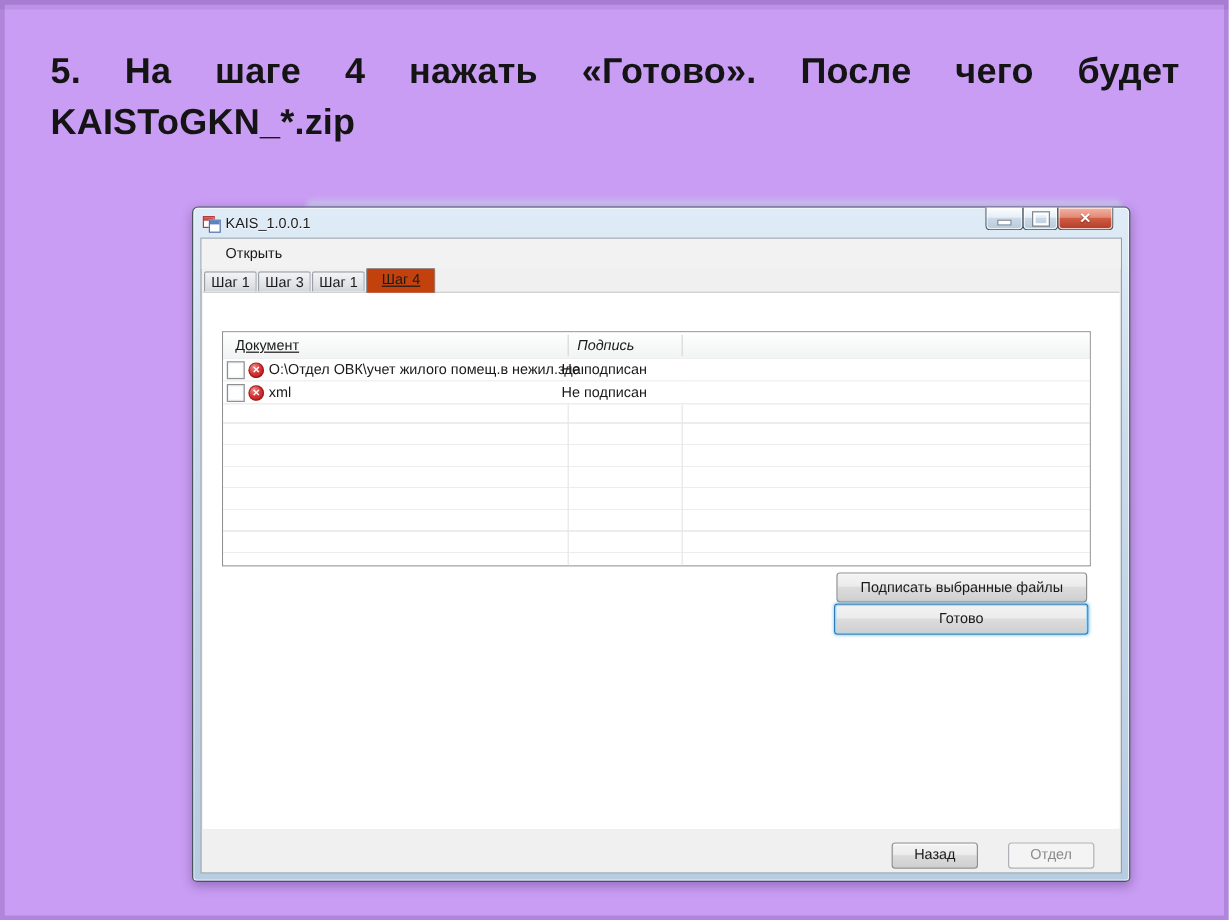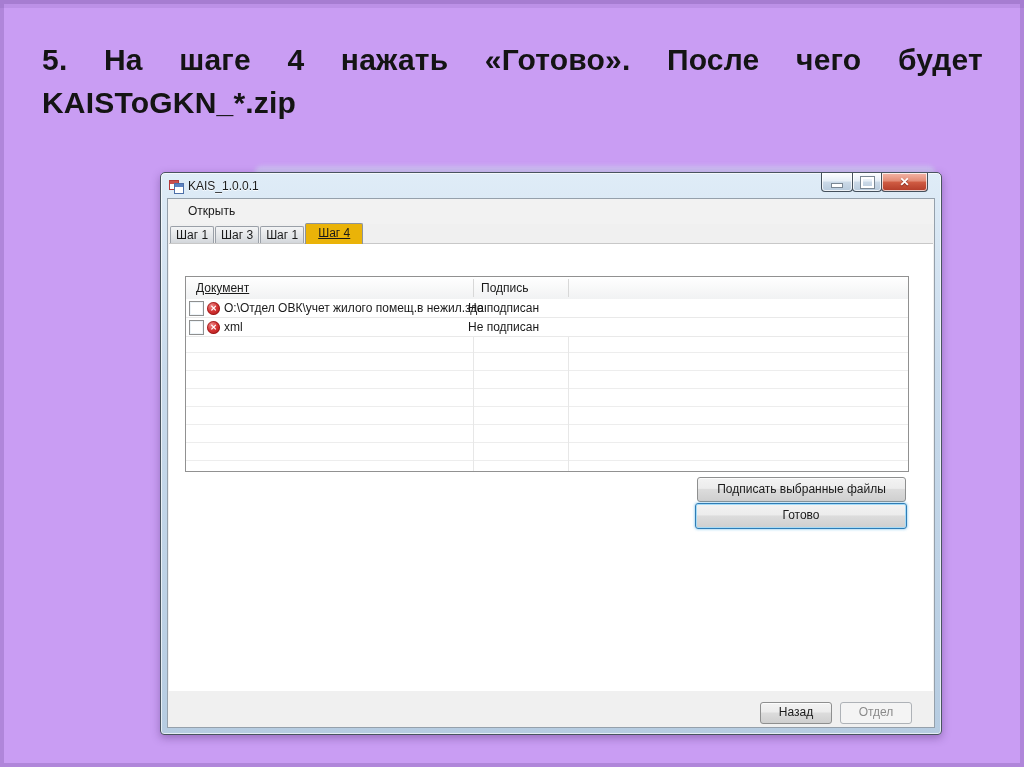--- a/index.html
+++ b/index.html
@@ -40,31 +40,31 @@
   .glyph-max{width:9px;height:7px;border:2px solid #fff;outline:1px solid #7a8793;background:transparent;}
   
   .client{position:absolute;left:6px;right:6px;top:25px;bottom:6px;background:#f0f0f0;
           border:1px solid #95a0ab;}
   .menubar{position:absolute;left:0;right:0;top:0;height:25px;background:#f2f2f2;}
   .menu-item{display:inline-block;margin-left:16px;line-height:25px;font-size:12px;color:#1a1a1a;padding:0 4px;}
   .tabstrip{position:absolute;left:2px;top:24px;height:20px;display:flex;align-items:flex-end;z-index:3;}
   .tab{height:16px;line-height:16px;padding:0 5px;font-size:12px;color:#1a1a1a;margin-right:1px;
        border:1px solid #9aa0a8;border-bottom:none;border-radius:2px 2px 0 0;
        background:linear-gradient(180deg,#f3f4f5 0%,#dfe2e5 70%,#d2d6da 100%);}
-  .tab.active{height:20px;line-height:19px;background:#eab308;position:relative;top:1px;z-index:4;
+  .tab.active{height:20px;line-height:19px;background:#c2410c;position:relative;top:1px;z-index:4;
        padding:0 12px;border-color:#8d949c;text-decoration:underline;}
   .tabpage{position:absolute;left:1px;right:1px;top:44px;height:447px;background:#ffffff;
            border-top:1px solid #c8c8c8;z-index:2;}
   
   .grid{position:absolute;left:16px;top:32px;width:722px;height:194px;border:1px solid #919191;background:#fff;}
   .grid-header{position:relative;height:22px;background:linear-gradient(180deg,#ffffff,#f1f2f3);
                border-bottom:1px solid #cbcbcb;font-size:12px;color:#1a1a1a;}
   .hcell{position:absolute;top:0;height:22px;line-height:22px;}
   .hcell.c1{left:10px;text-decoration:underline;}
-  .hcell.c2{left:295px;}
+  .hcell.c2{left:295px;font-style:italic;}
   .hsep{position:absolute;top:2px;bottom:2px;width:1px;background:#d8d8d8;}
   .grid-body{position:absolute;left:0;right:0;top:22px;bottom:0;
              background:repeating-linear-gradient(to bottom,#ffffff 0 17px,#ededed 17px 18px);}
   .vline{position:absolute;top:0;bottom:0;width:1px;background:#e7e7e7;}
   .grid-row{position:relative;height:18px;display:flex;align-items:center;font-size:12px;color:#1a1a1a;background:#fff;border-bottom:1px solid #e9e9e9;}
   .cellcheck{width:13px;height:13px;margin-left:3px;background:#fff;border:1px solid #8e8f8f;
              box-shadow:inset 0 0 0 1px #eef4f8;flex:0 0 auto;}
   .erricon{width:13px;height:13px;margin-left:3px;border-radius:50%;flex:0 0 auto;
            background:radial-gradient(circle at 35% 30%,#ef8b8b 0%,#d43434 45%,#a81414 100%);
            color:#fff;font-size:8px;font-weight:bold;line-height:13px;text-align:center;
@@ -74,21 +74,21 @@
   
   .w7btn{position:absolute;font-family:"Liberation Sans",sans-serif;font-size:12px;color:#1a1a1a;
          text-align:center;border:1px solid #8e8f8f;border-radius:3px;
          background:linear-gradient(180deg,#f3f3f3 0%,#ececec 45%,#dcdcdc 50%,#cfcfcf 100%);
          box-shadow:inset 0 1px 0 #fcfcfc;}
   .btn-sign{left:528px;top:233px;width:207px;height:23px;line-height:22px;}
   .btn-done{left:526px;top:259px;width:210px;height:24px;line-height:23px;
             border-color:#2f7cb5;box-shadow:inset 0 0 0 1px #a5dbf7, inset 0 1px 0 #fdfdfd, 0 0 3px rgba(70,170,230,.8);}
   .footerstrip{position:absolute;left:1px;right:1px;top:491px;bottom:1px;background:#f0f0f0;
                border-top:1px solid #dcdcdc;}
-  .btn-back{left:591px;top:11px;width:70px;height:20px;line-height:19px;}
+  .btn-back{left:574px;top:11px;width:70px;height:20px;line-height:19px;}
   .btn-next{left:671px;top:11px;width:70px;height:20px;line-height:19px;
             background:#f4f4f4;border-color:#aeb2b7;color:#8b8b8b;box-shadow:none;}
 </style>
 </head>
 <body>
 
 <div class="slide">
 
   <div class="slide-title">
     <div class="jline">5. На шаге 4 нажать «Готово». После чего будет</div>

